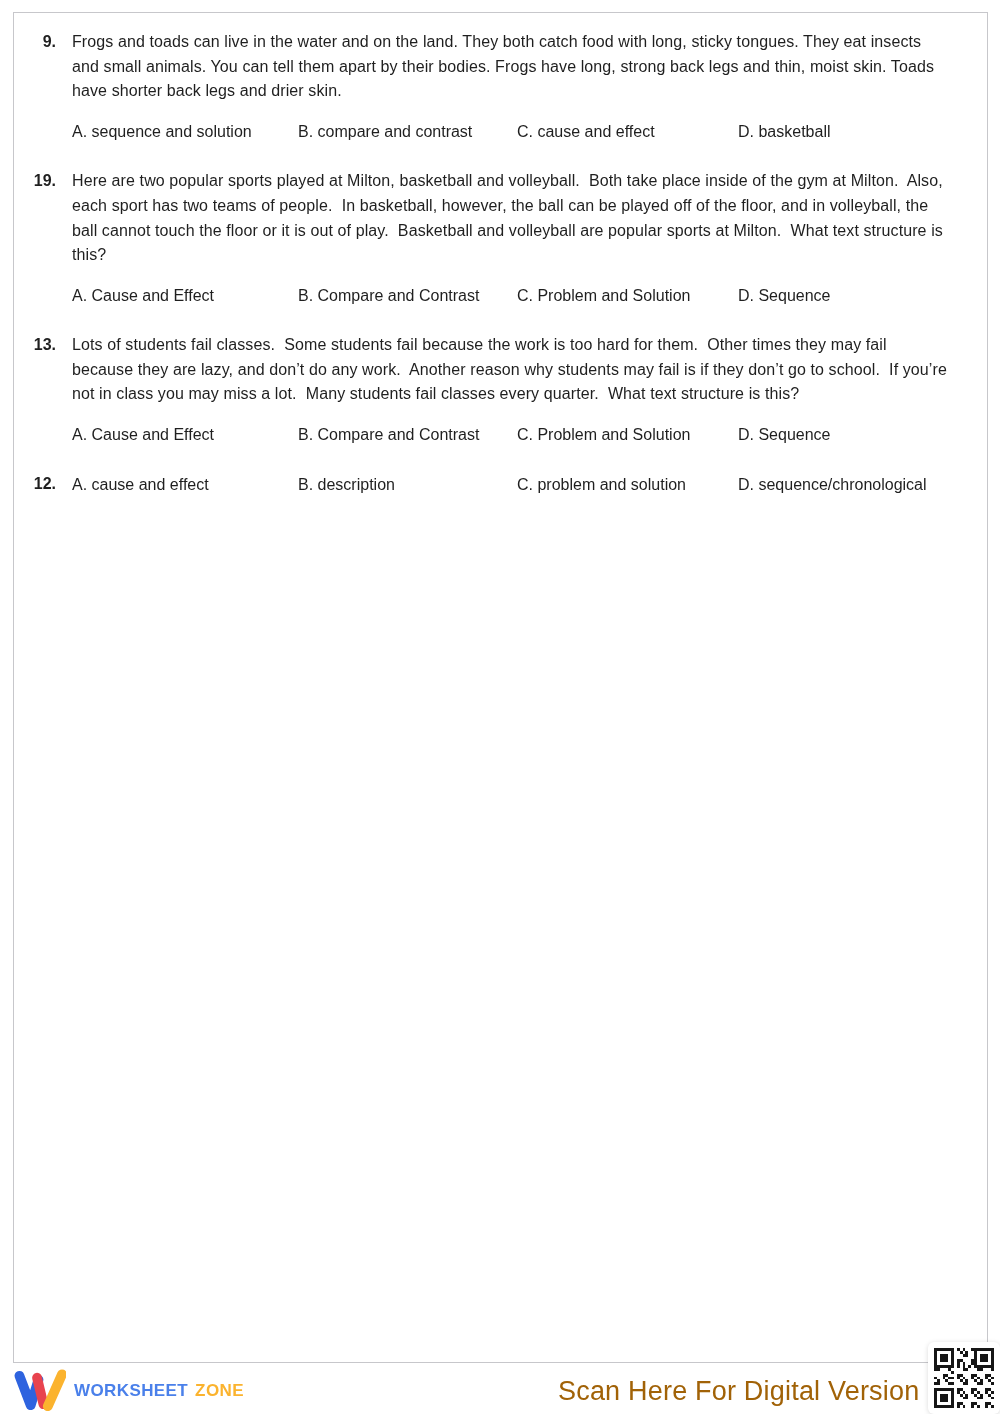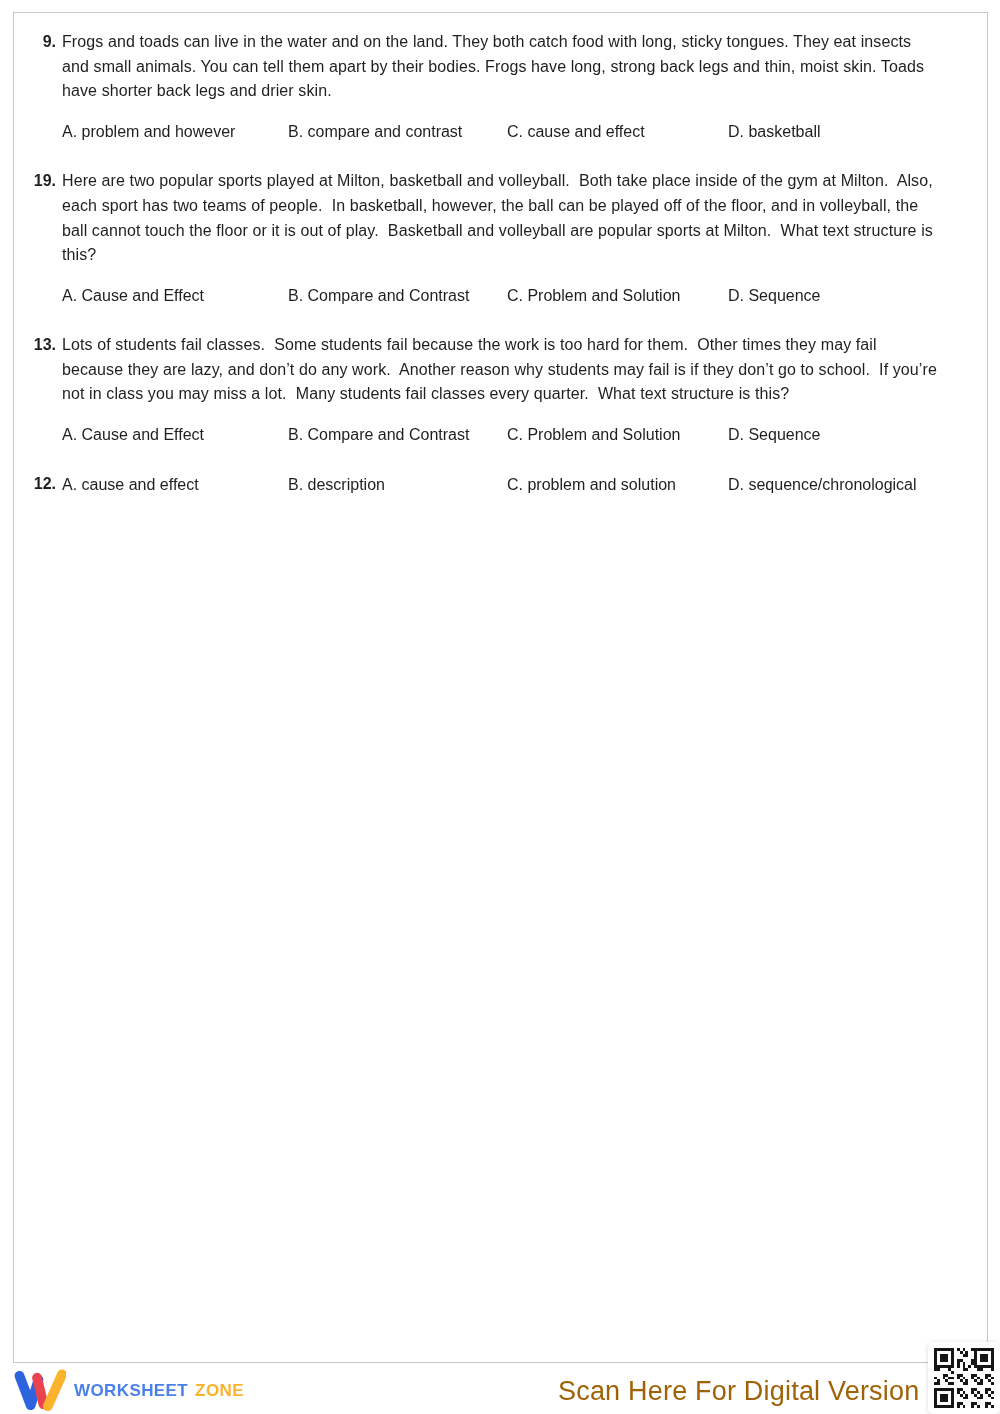--- a/index.html
+++ b/index.html
@@ -10,21 +10,21 @@
   .frame {
     position:absolute; left:13px; top:12px; width:975px; height:1351px;
     border:1.5px solid #c7c7cb; box-sizing:border-box; background:#ffffff;
   }
   .questions { position:absolute; left:0; top:30px; width:1000px; }
   .question { display:flex; }
   .qnum {
     flex:none; width:30px; margin-left:26px; text-align:right;
     font-weight:bold; font-size:16px; line-height:24.7px;
   }
-  .qbody { margin-left:6px; width:878px; }
+  .qbody { margin-left:16px; width:878px; }
   .qtext {
     font-size:16px; line-height:24.7px; margin:0 0 15px 0;
     white-space:pre-wrap; letter-spacing:0.1px;
   }
   .options {
     display:grid; grid-template-columns:226px 219px 221px 1fr;
     font-size:16px; line-height:25px; margin:0 0 25px 0;
   }
   .opt { white-space:nowrap; }
 
@@ -55,21 +55,21 @@
 <div class="page">
   <div class="frame"></div>
 
   <div class="questions">
 
     <div class="question">
       <div class="qnum">9.</div>
       <div class="qbody">
         <p class="qtext">Frogs and toads can live in the water and on the land. They both catch food with long, sticky tongues. They eat insects and small animals. You can tell them apart by their bodies. Frogs have long, strong back legs and thin, moist skin. Toads have shorter back legs and drier skin.</p>
         <div class="options">
-          <span class="opt">A. problem and however</span>
+          <span class="opt">A. sequence and solution</span>
           <span class="opt">B. compare and contrast</span>
           <span class="opt">C. cause and effect</span>
           <span class="opt">D. basketball</span>
         </div>
       </div>
     </div>
 
     <div class="question">
       <div class="qnum">19.</div>
       <div class="qbody">

